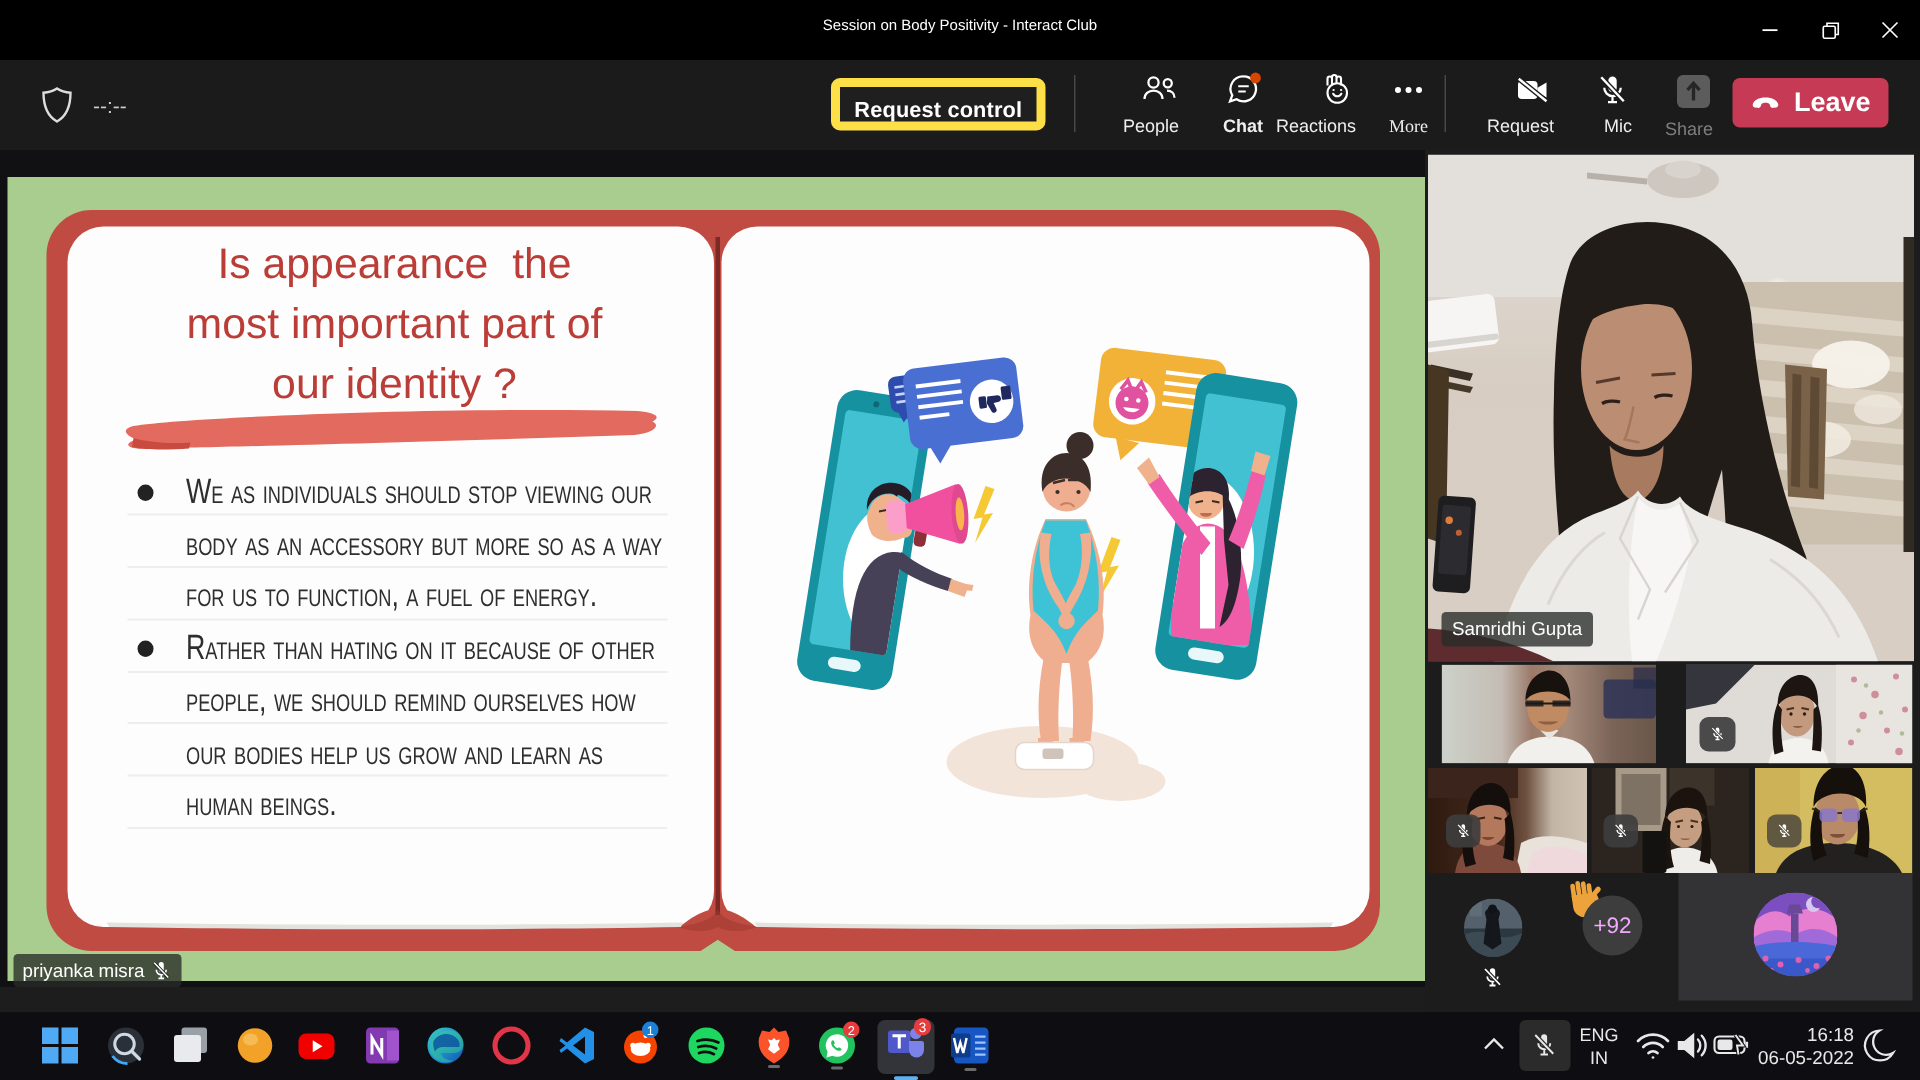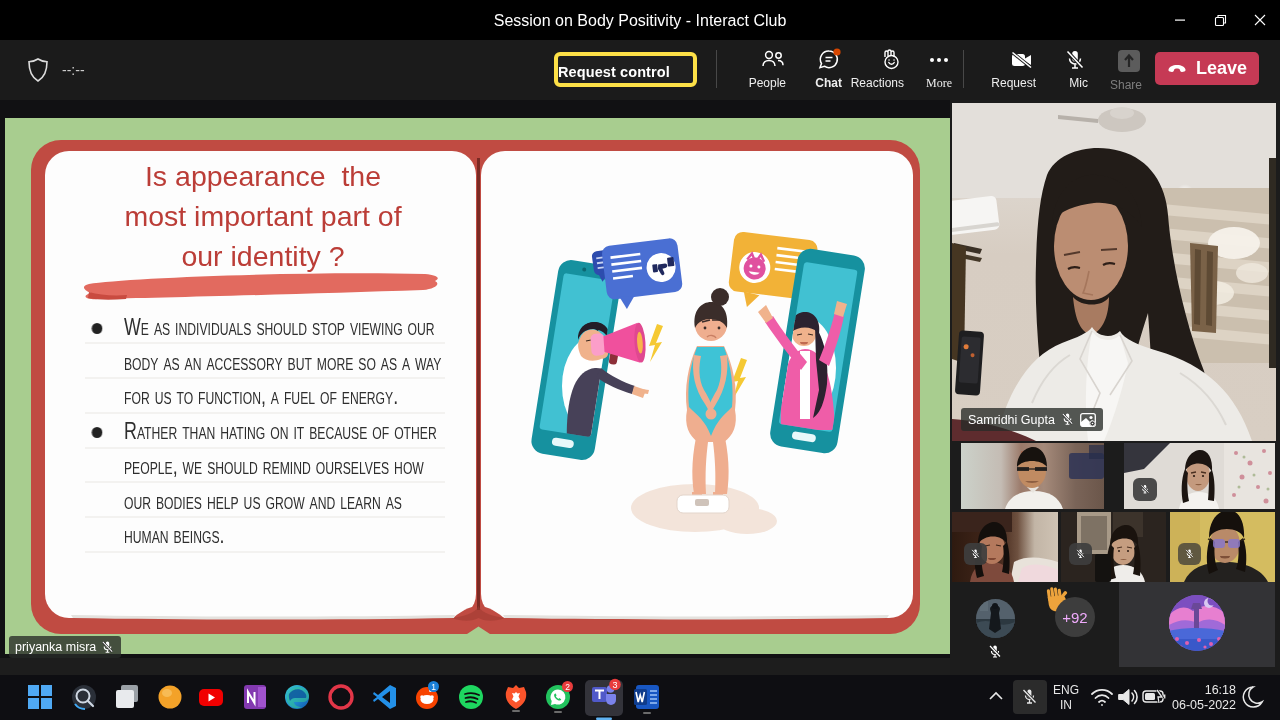--- a/index.html
+++ b/index.html
@@ -2,26 +2,26 @@
 <html><head>
 <meta charset="utf-8">
 <style>
   * { margin:0; padding:0; box-sizing:border-box; }
   html,body { width:1280px; height:720px; overflow:hidden; background:#000; }
   body { font-family:"Liberation Sans", sans-serif; position:relative; }
   .abs { position:absolute; }
 
   
   #titlebar { left:0; top:0; width:1280px; height:40px; background:#000; color:#fff; }
-  #titletext { width:100%; text-align:center; top:12px; font-size:16px; color:#fff; }
+  #titletext { width:100%; text-align:center; top:12px; font-size:10px; color:#fff; }
   .wbtn { top:0; height:40px; width:46px; color:#ddd; display:flex; align-items:center; justify-content:center; }
 
   
   #toolbar { left:0; top:40px; width:1280px; height:60px; background:#1b1b1b; }
-  #reqbtn { left:554px; top:52px; width:143px; height:35px; border:4px solid #fde047; border-radius:6px; background:#1f1f1f; color:#fff; font-size:14.5px; font-weight:700; text-align:left; line-height:33px; letter-spacing:0.1px; }
+  #reqbtn { left:554px; top:52px; width:143px; height:35px; border:6px solid #fde047; border-radius:6px; background:#1f1f1f; color:#fff; font-size:14.5px; font-weight:700; text-align:center; line-height:33px; letter-spacing:0.1px; }
   .tgroup { color:#fff; text-align:right; }
   .tlabel { font-size:12px; color:#eee; }
   .sep { width:1px; background:#484848; }
 
   
   #leave { left:1155px; top:52px; width:104px; height:33px; background:#c63a55; border-radius:5px; color:#fff; font-size:18px; font-weight:700; display:flex; align-items:center; justify-content:center; gap:9px; }
 
   
   #stage { left:0; top:100px; width:950px; height:575px; background:#111113; }
   #slide { left:5px; top:18px; width:945px; height:536px; background:#a8cd8f; overflow:hidden; }
@@ -363,21 +363,21 @@
 
   <g transform="rotate(4 17 260)">
     <rect x="5" y="228" width="25" height="64" rx="4" fill="#1e1e20"></rect>
     <rect x="8" y="234" width="19" height="46" rx="2" fill="#2c2c30"></rect>
     <circle cx="13" cy="244" r="2.5" fill="#e07b3a"></circle>
     <circle cx="20" cy="252" r="2" fill="#c06030"></circle>
   </g>
 
   <path d="M0 316 C30 318 60 326 84 338 L0 338 Z" fill="#5e2c2e"></path>
 </svg>
-<div class="namelabel abs" style="left:9px; top:305px; height:23px; font-size:12.5px; gap:5px; padding:4px 7px;">Samridhi Gupta
+<div class="namelabel abs" style="left:9px; top:305px; height:23px; font-size:12.5px; gap:5px; padding:4px 7px;flex-direction:column;">Samridhi Gupta
   <svg width="15" height="15" viewBox="0 0 16 16" fill="none" stroke="#fff" stroke-width="1.2">
         <rect x="6.2" y="1.5" width="3.6" height="7" rx="1.8" fill="#fff" stroke="none"></rect>
         <path d="M4.5 7 a3.5 3.5 0 0 0 7 0 M8 10.5 V13 M6 13 h4"></path>
         <path d="M3 2 L13 12.5" stroke="#2a2a2a" stroke-width="2.4"></path>
         <path d="M3 2 L13 12.5" stroke="#fff" stroke-width="1.1"></path>
       </svg>
   <svg width="16" height="14" viewBox="0 0 16 14">
         <rect x="0.7" y="0.7" width="14.6" height="12.6" rx="2" fill="none" stroke="#fff" stroke-width="1.3"></rect>
         <path d="M1 9 L6 5 L10 9 L12 7 L15 9 L15 12 a1.5 1.5 0 0 1 -1.5 1.5 L2.5 13.5 A1.5 1.5 0 0 1 1 12 Z" fill="#fff"></path>
         <circle cx="11" cy="4.5" r="1.6" fill="#fff"></circle>

